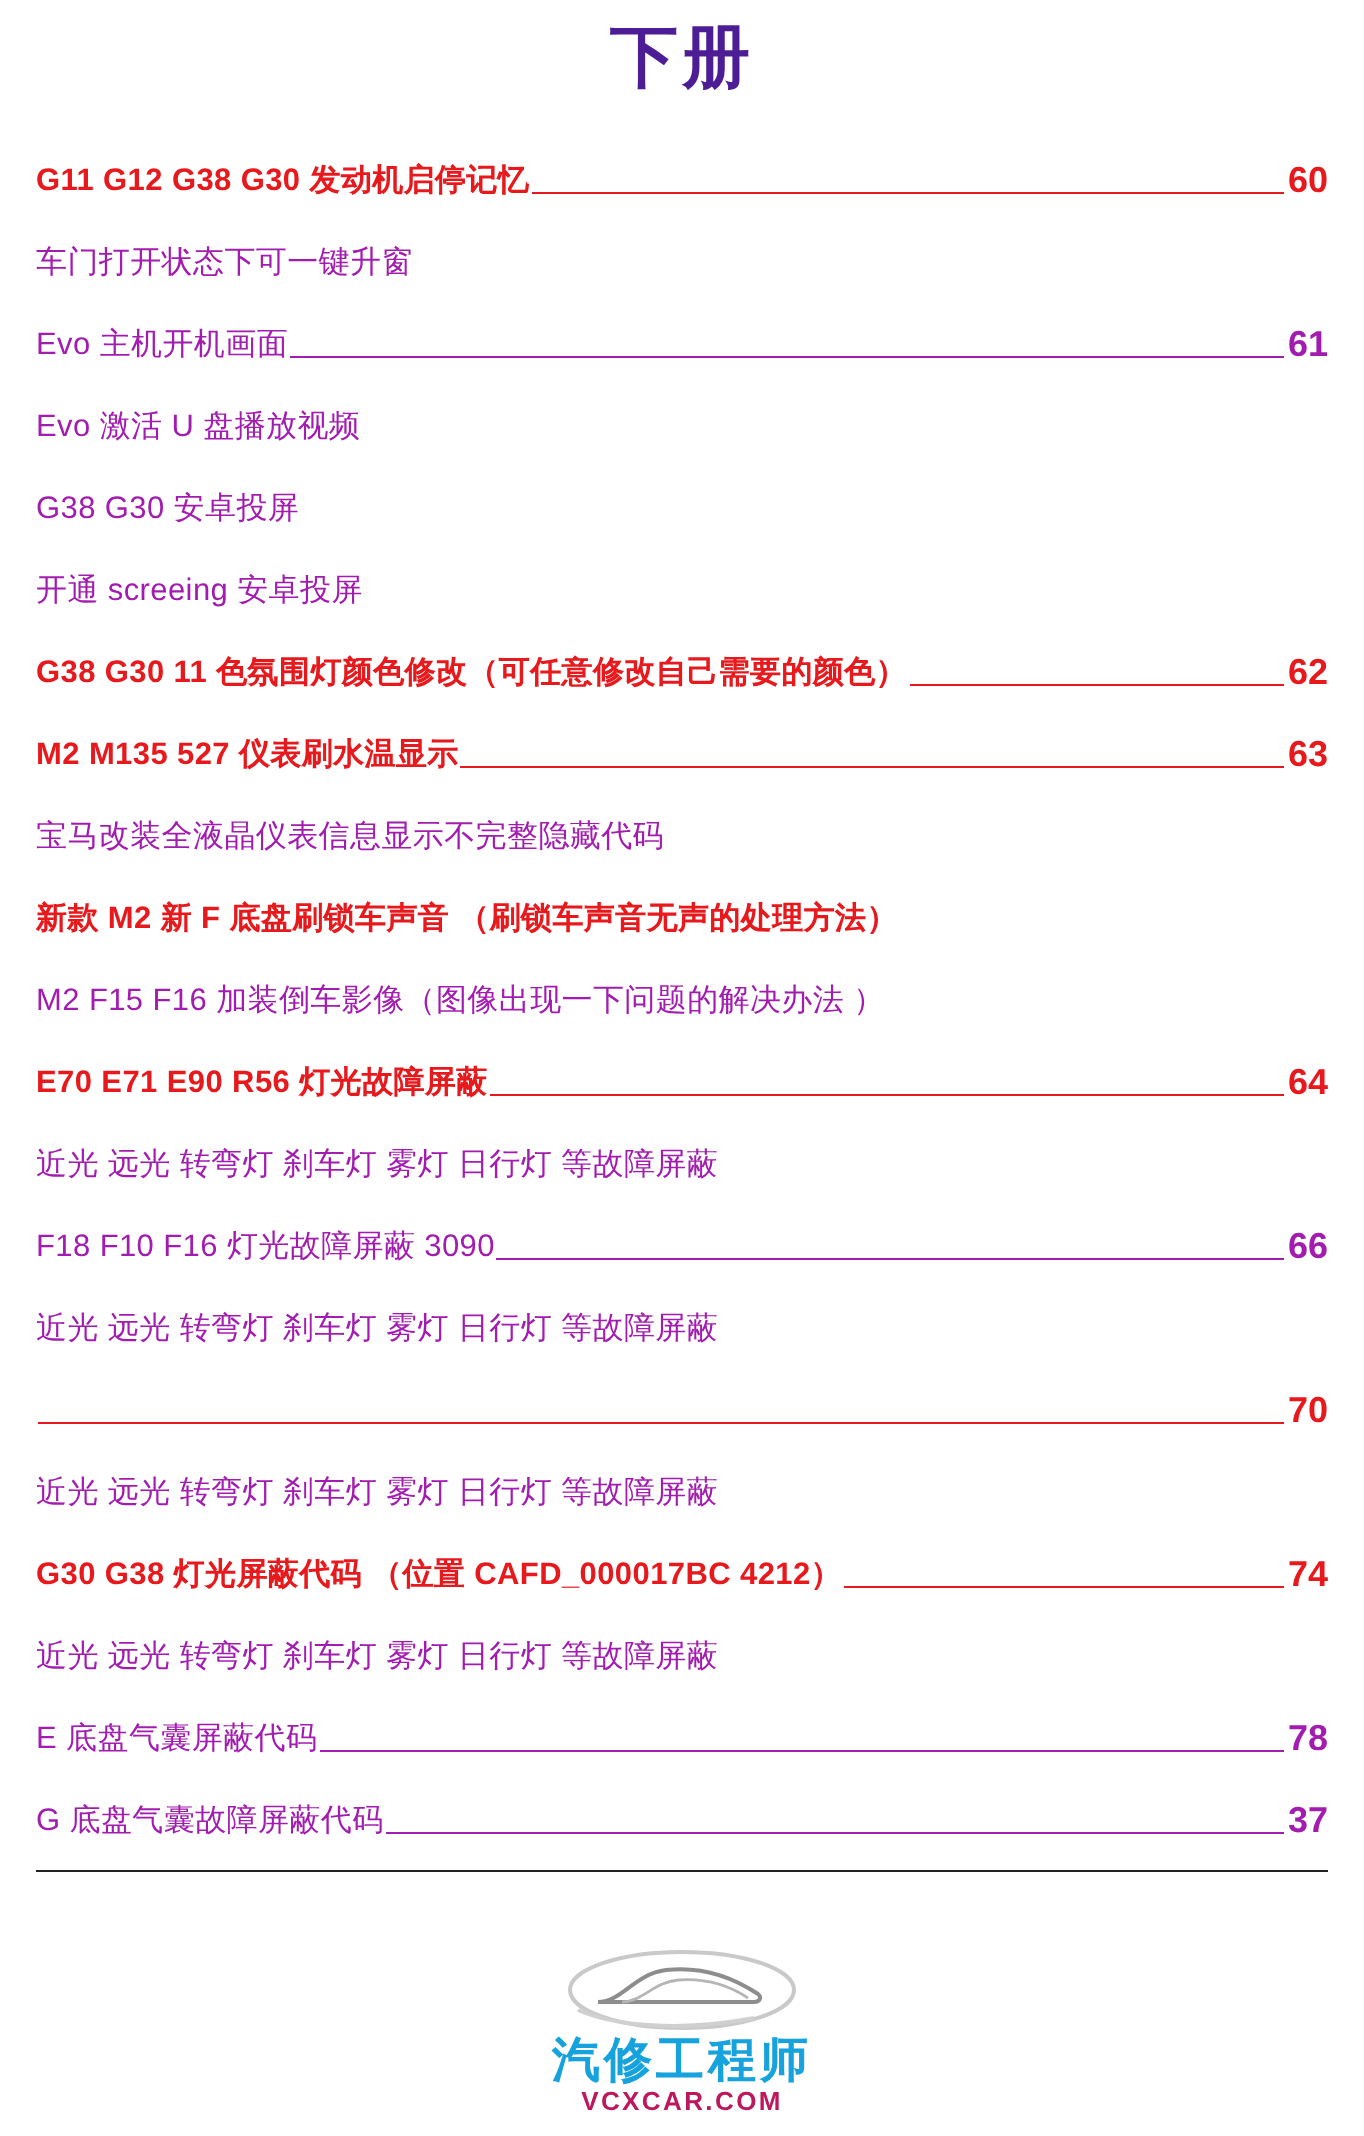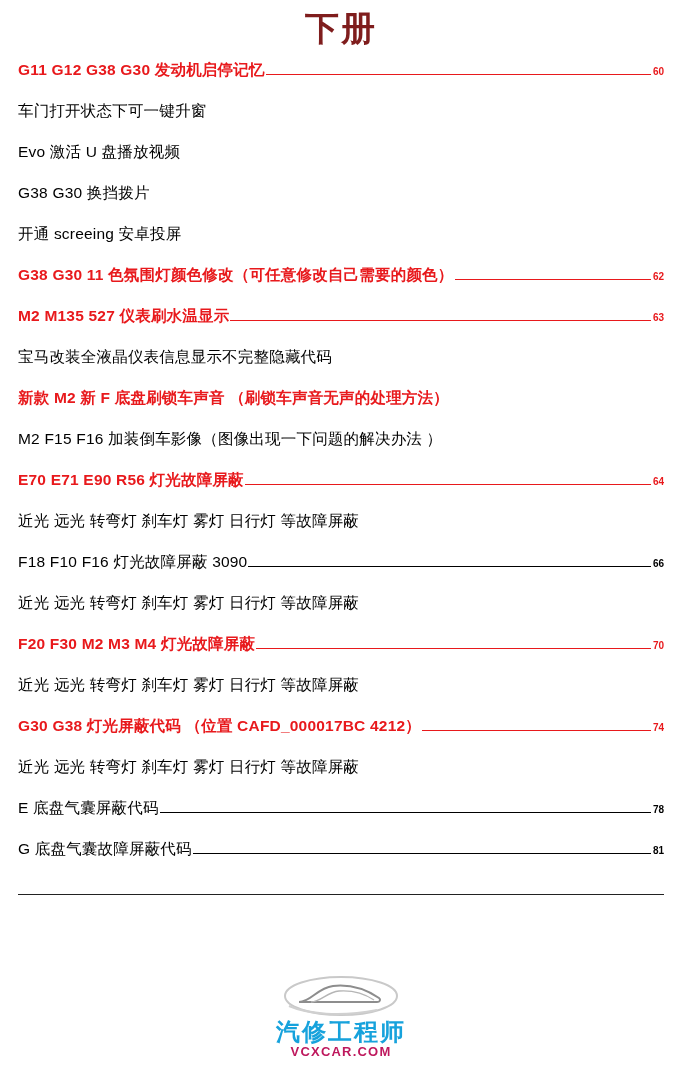--- a/index.html
+++ b/index.html
@@ -17,21 +17,21 @@
   }
   .page {
     width: 682px;
     height: 1068px;
     position: relative;
     box-sizing: border-box;
     padding: 0 18px;
   }
   .doc-title {
     text-align: center;
-    color: #7f1d1d;
+    color: #4c1d95;
     font-weight: bold;
     font-size: 34px;
     letter-spacing: 2px;
     padding-top: 6px;
     padding-bottom: 2px;
     font-family: "Liberation Serif", "DejaVu Serif", serif;
   }
   .toc {
     margin-top: 6px;
   }
@@ -58,31 +58,33 @@
     content: "";
     position: absolute;
     left: 0;
     right: 0;
     top: 0;
     border-top: 1.6px solid currentColor;
   }
   .toc-row .page-no {
     flex: 0 0 auto;
     font-weight: bold;
-    font-size: 10px;
+    font-size: 18px;
     padding-left: 1px;
   }
   .red {
     color: #e8191c;
+    align-items: flex-end;
   }
   .red .label, .red .page-no {
     font-weight: bold;
   }
   .black {
-    color: #000000;
+    color: #a21caf;
+    align-items: flex-end;
   }
   .hr {
     border-top: 1.4px solid #222;
     margin: 14px 0 0 0;
   }
   .footer {
     position: absolute;
     left: 0;
     right: 0;
     bottom: 8px;
@@ -120,25 +122,30 @@
 
   <div class="toc">
       <div class="toc-row red">
         <span class="label">G11 G12 G38 G30  发动机启停记忆</span>
         <span class="leader"></span>
         <span class="page-no">60</span>
       </div>
       <div class="toc-row black noleader">
         <span class="label">车门打开状态下可一键升窗</span>
       </div>
+      <div class="toc-row black">
+        <span class="label">Evo 主机开机画面</span>
+        <span class="leader"></span>
+        <span class="page-no">61</span>
+      </div>
       <div class="toc-row black noleader">
         <span class="label">Evo  激活 U 盘播放视频</span>
       </div>
       <div class="toc-row black noleader">
-        <span class="label">G38 G30  换挡拨片</span>
+        <span class="label">G38 G30  安卓投屏</span>
       </div>
       <div class="toc-row black noleader">
         <span class="label">开通 screeing   安卓投屏</span>
       </div>
       <div class="toc-row red">
         <span class="label">G38 G30 11  色氛围灯颜色修改（可任意修改自己需要的颜色）</span>
         <span class="leader"></span>
         <span class="page-no">62</span>
       </div>
       <div class="toc-row red">
@@ -165,21 +172,20 @@
       </div>
       <div class="toc-row black">
         <span class="label">F18 F10 F16  灯光故障屏蔽    3090</span>
         <span class="leader"></span>
         <span class="page-no">66</span>
       </div>
       <div class="toc-row black noleader">
         <span class="label">近光  远光  转弯灯   刹车灯   雾灯   日行灯   等故障屏蔽</span>
       </div>
       <div class="toc-row red">
-        <span class="label">F20 F30 M2 M3 M4  灯光故障屏蔽</span>
         <span class="leader"></span>
         <span class="page-no">70</span>
       </div>
       <div class="toc-row black noleader">
         <span class="label">近光  远光  转弯灯   刹车灯   雾灯   日行灯   等故障屏蔽</span>
       </div>
       <div class="toc-row red">
         <span class="label">G30 G38   灯光屏蔽代码    （位置 CAFD_000017BC    4212）</span>
         <span class="leader"></span>
         <span class="page-no">74</span>
@@ -188,21 +194,21 @@
         <span class="label">近光  远光  转弯灯   刹车灯   雾灯   日行灯   等故障屏蔽</span>
       </div>
       <div class="toc-row black">
         <span class="label">E 底盘气囊屏蔽代码</span>
         <span class="leader"></span>
         <span class="page-no">78</span>
       </div>
       <div class="toc-row black">
         <span class="label">G 底盘气囊故障屏蔽代码</span>
         <span class="leader"></span>
-        <span class="page-no">81</span>
+        <span class="page-no">37</span>
       </div>
     </div>
 
   <div class="hr"></div>
 
   <div class="footer">
     <div class="logo-wrap">
       <svg class="logo-mark" width="120" height="46" viewBox="0 0 120 46">
         <ellipse cx="60" cy="24" rx="56" ry="19" fill="none" stroke="#c9c9c9" stroke-width="2"></ellipse>
         <path d="M18 30 C30 30 36 16 52 14 C70 12 86 18 98 26 C100 27.5 99 30 96 30 Z" fill="none" stroke="#8d8d8d" stroke-width="2"></path>

